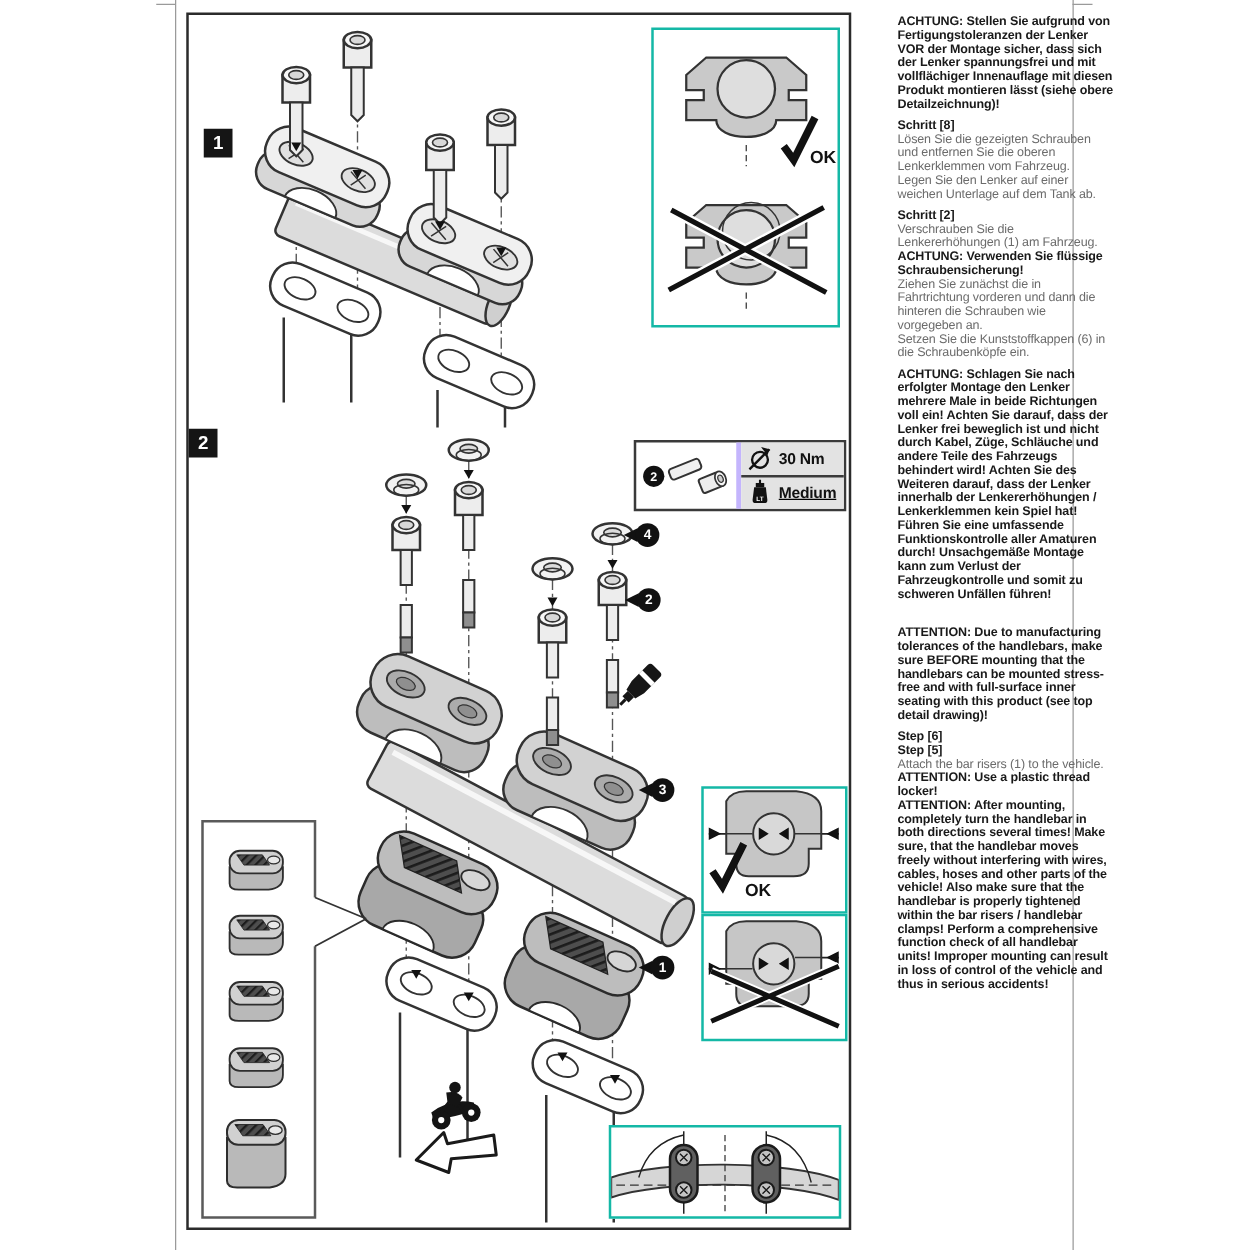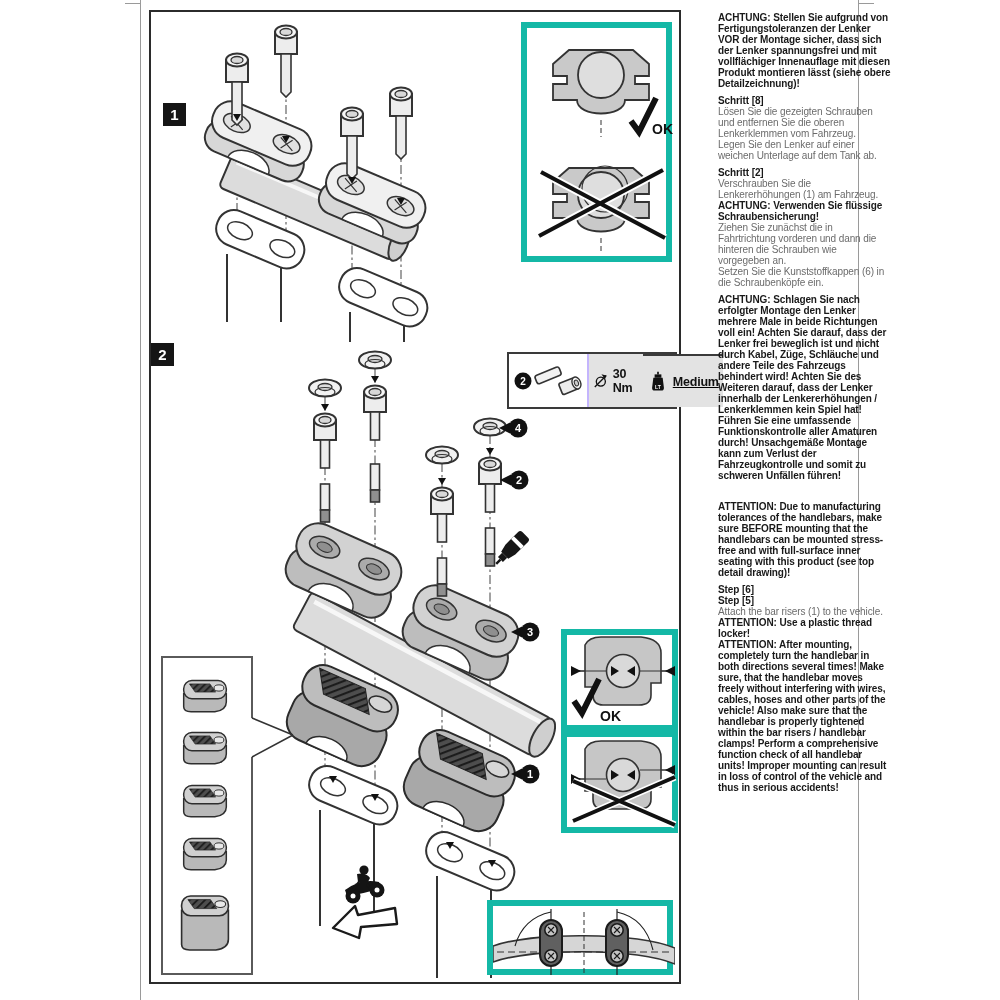--- a/index.html
+++ b/index.html
@@ -6,37 +6,37 @@
   .page { position:relative; width:1000px; height:1000px; background:#ffffff;
           font-family:"Liberation Sans", sans-serif; overflow:hidden; }
 
   .rule-v { position:absolute; top:0; width:1px; height:1000px; background:#9a9a9a; }
   .tick-h { position:absolute; height:1px; background:#9a9a9a; }
 
   .main-box { position:absolute; left:149px; top:10px; width:532px; height:974px;
               border:2px solid #2b2b2b; box-sizing:border-box; background:#fff; }
   .main-art { position:absolute; left:0; top:0; width:528px; height:970px; }
 
-  .sub-box { position:absolute; border:6px solid #14b8a6; background:#fff; box-sizing:border-box; }
+  .sub-box { position:absolute; border:2px solid #14b8a6; background:#fff; box-sizing:border-box; }
   .sub-box svg { display:block; }
 
   .step-marker { position:absolute; width:23px; height:23px; background:#151515; color:#fff;
                  font-size:15px; font-weight:700; display:flex; align-items:center; justify-content:center; }
 
   .dashline line { stroke:#555; stroke-width:1.1; stroke-dasharray:9 3 2.5 3; }
   .cdash { stroke:#333; stroke-width:1; stroke-dasharray:5 3; fill:none; }
 
   .oklabel { font-family:"Liberation Sans", sans-serif; font-weight:700; font-size:14px; fill:#111; }
   .btxt { font-family:"Liberation Sans", sans-serif; font-weight:700; font-size:11px; fill:#fff; text-anchor:middle; }
 
   
   .torque-box { position:absolute; left:356px; top:340px; width:170px; height:57px;
                 border:2px solid #3a3a3a; box-sizing:border-box; display:flex; background:#fff; }
   .tb-left  { width:80px; height:100%; }
-  .tb-right { flex:1; border-left:2px solid #c4b5fd; display:flex; flex-direction:row; }
+  .tb-right { flex:1; border-left:4px solid #c4b5fd; display:flex; flex-direction:column; }
   .tb-row   { flex:1; background:#e3e3e3; display:flex; align-items:center; gap:4px; padding:0 4px; }
   .tb-row + .tb-row { border-top:2px solid #3a3a3a;text-decoration:underline; }
   .tb-text  { font-weight:700; font-size:12.5px; color:#111; letter-spacing:-0.2px; }
 
   
   .text-col { position:absolute; left:718px; top:12px; width:173px;
               font-size:10px; line-height:11px; letter-spacing:-0.1px; color:#6b6b6b; }
   .text-col p { margin:0 0 6px; white-space:pre-line; }
   .text-col p.tight { margin-bottom:0; }
   .text-col h4 { margin:0; font-size:10px; line-height:11px; color:#191919; }

